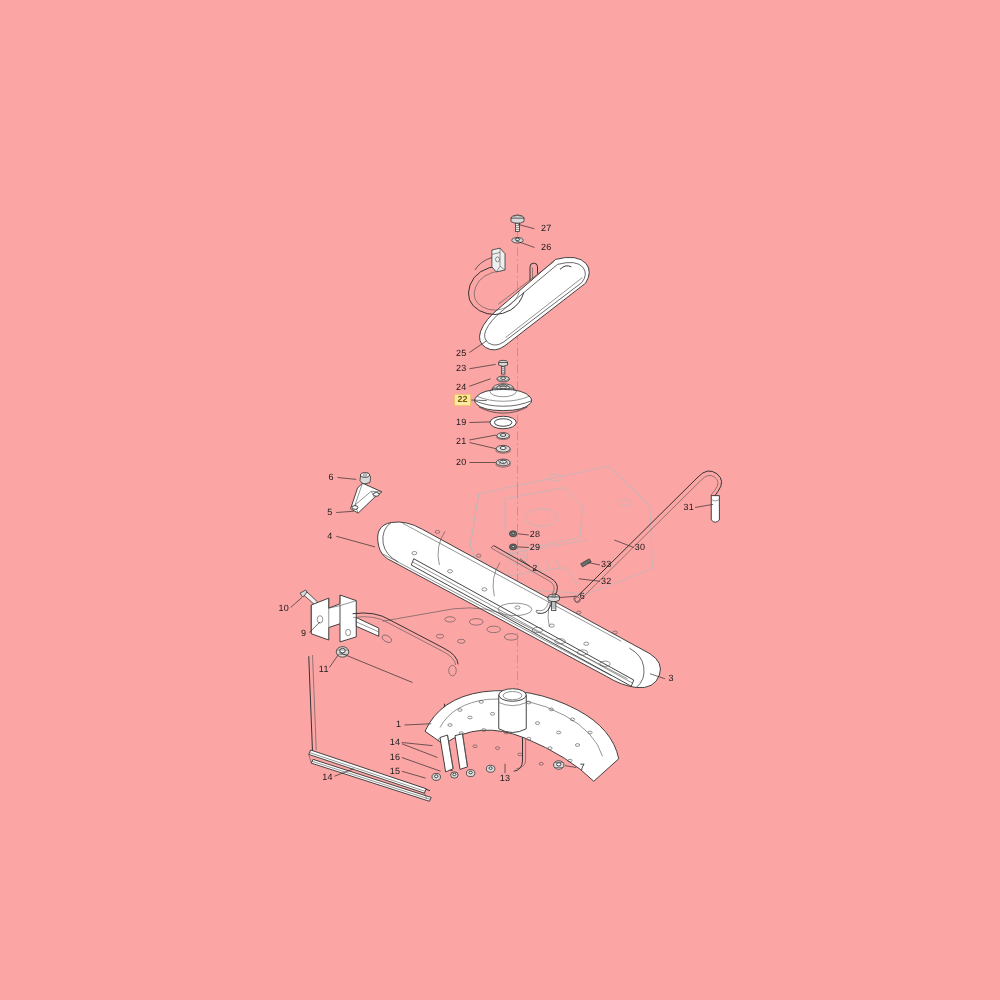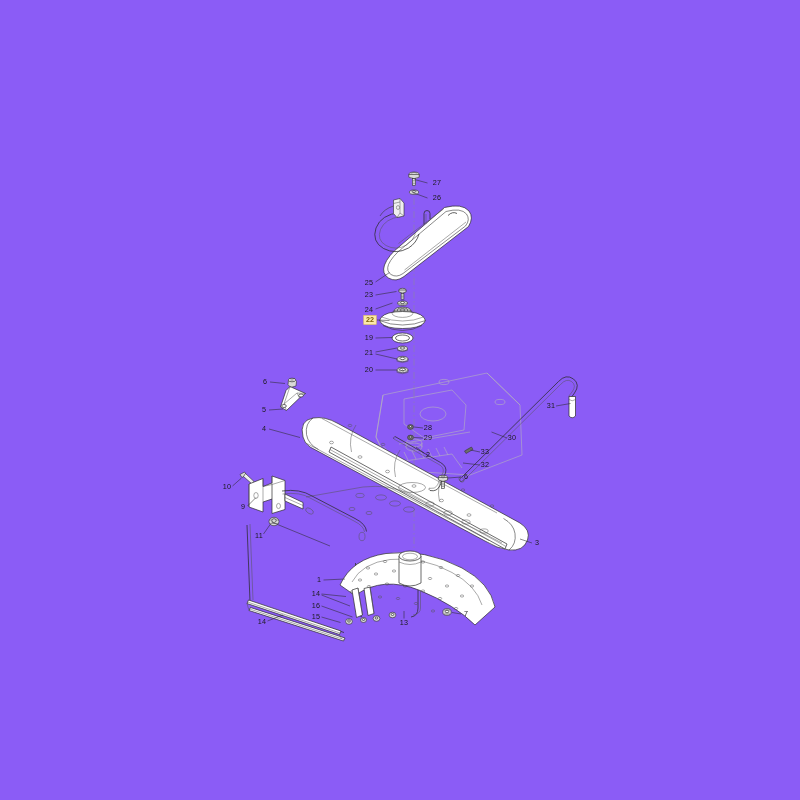--- a/index.html
+++ b/index.html
@@ -11,21 +11,21 @@
   body {
     width: 800px;
     height: 800px;
     font-family: "Liberation Sans", sans-serif;
     overflow: hidden;
   }
   #diagram-root {
     position: relative;
     width: 800px;
     height: 800px;
-    background: #8b5cf6;
+    background: #fca5a5;
   }
   #parts-svg {
     position: absolute;
     top: 0;
     left: 0;
     width: 800px;
     height: 800px;
     display: block;
   }
   .ln { fill: none; stroke: #2b2b2b; stroke-width: 0.75; }

